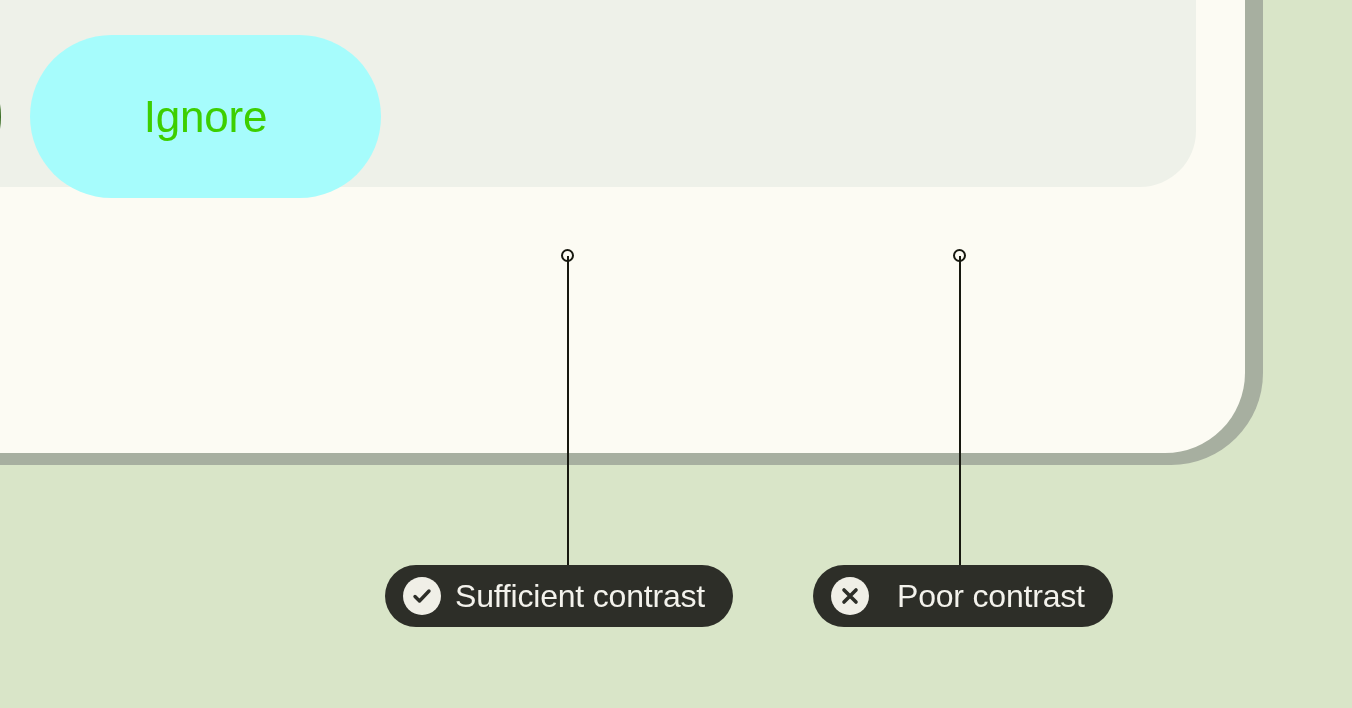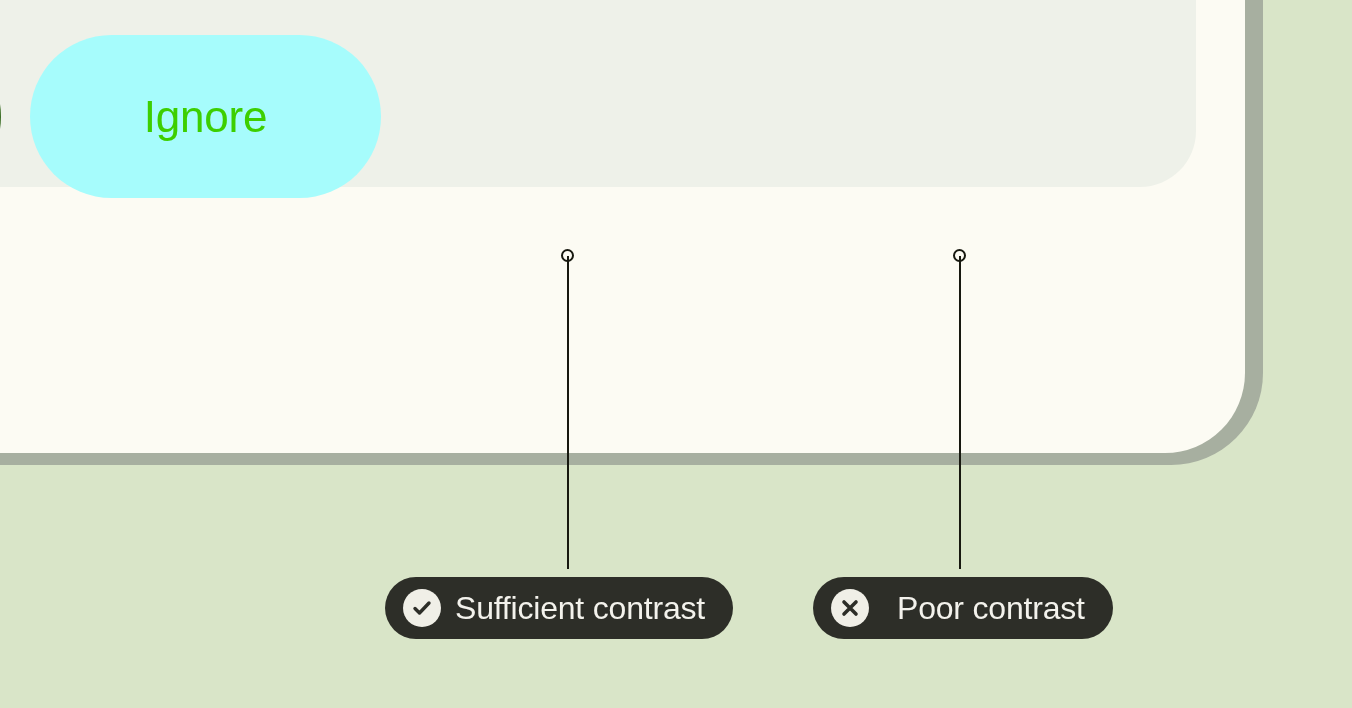--- a/index.html
+++ b/index.html
@@ -108,21 +108,20 @@
   .pill {
     position: absolute;
     height: 62px;
     display: flex;
     align-items: center;
     gap: 14px;
     padding: 0 28px 0 18px;
     border-radius: 40px;
     background: #2d2e28;
     box-sizing: border-box;
-    margin-top: 12px;
   }
   .pill-label {
     font-size: 32px;
     color: #f3f2ec;
     letter-spacing: -0.2px;
     white-space: nowrap;
   }
   .badge-icon {
     width: 38px;
     height: 38px;

